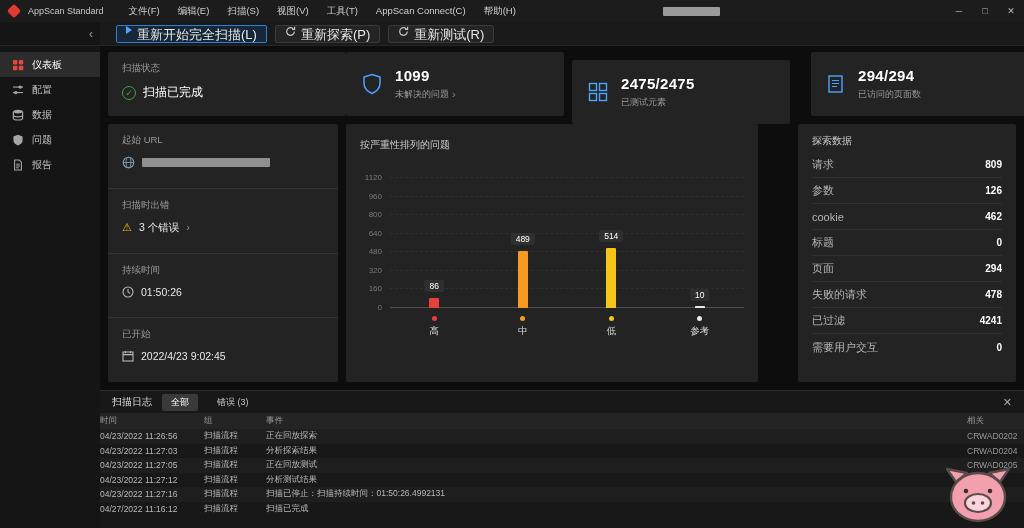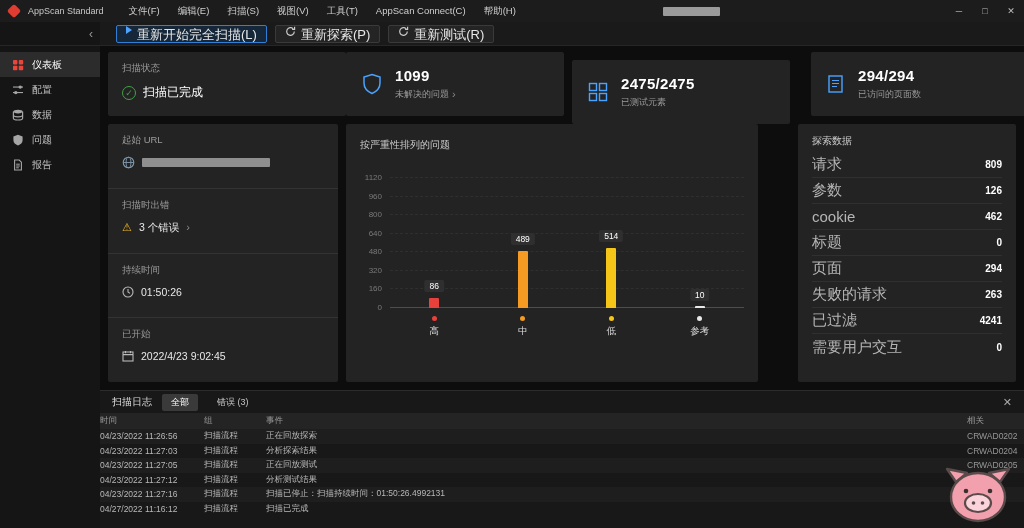--- a/index.html
+++ b/index.html
@@ -77,21 +77,21 @@
   .chart-x-axis { display:flex; margin:8px 0 0 30px; }
   .x-col { flex:1; display:flex; flex-direction:column; align-items:center; gap:4px; }
   .dot { width:5px; height:5px; border-radius:50%; }
   .x-label { font-size:9.5px; color:#dddddd; }
 
   
   .explore-card { left:798px; top:124px; width:218px; height:258px; padding:10px 14px 0; }
   .explore-title { font-size:10px; color:#cccccc; margin-bottom:4px; }
   .explore-row { display:flex; justify-content:space-between; align-items:center; height:26px; border-bottom:1px solid #303030; }
   .explore-row:last-child { border-bottom:none; }
-  .explore-label { font-size:15px; color:#b5b5b5; }
+  .explore-label { font-size:11px; color:#b5b5b5; }
   .explore-value { font-size:10px; font-weight:bold; color:#ffffff; }
 
   
   .log-panel { position:absolute; left:100px; top:390px; right:0; bottom:0; background:#181818; border-top:1px solid #2c2c2c; z-index:3; }
   .log-header { height:22px; display:flex; align-items:center; padding:0 12px; gap:10px; }
   .log-title { font-size:10px; color:#dddddd; }
   .log-tab { font-size:9px; color:#c5c5c5; padding:2px 9px; border-radius:2px; cursor:pointer; }
   .log-tab.active { background:#3a3a3a; color:#ffffff; }
   .log-close { margin-left:auto; color:#aaaaaa; font-size:11px; cursor:pointer; }
   .log-table-header { height:16px; background:#242424; display:flex; align-items:center; font-size:8.5px; color:#9a9a9a; }
@@ -398,21 +398,21 @@
         <div class="explore-row">
           <span class="explore-label">标题</span>
           <span class="explore-value">0</span>
         </div>
         <div class="explore-row">
           <span class="explore-label">页面</span>
           <span class="explore-value">294</span>
         </div>
         <div class="explore-row">
           <span class="explore-label">失败的请求</span>
-          <span class="explore-value">263</span>
+          <span class="explore-value">478</span>
         </div>
         <div class="explore-row">
           <span class="explore-label">已过滤</span>
           <span class="explore-value">4241</span>
         </div>
         <div class="explore-row">
           <span class="explore-label">需要用户交互</span>
           <span class="explore-value">0</span>
         </div>
       </div>

